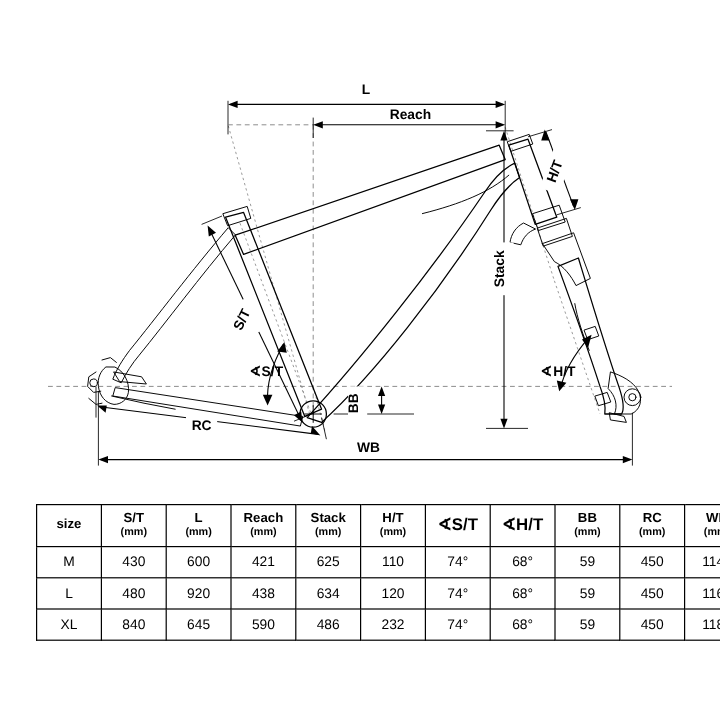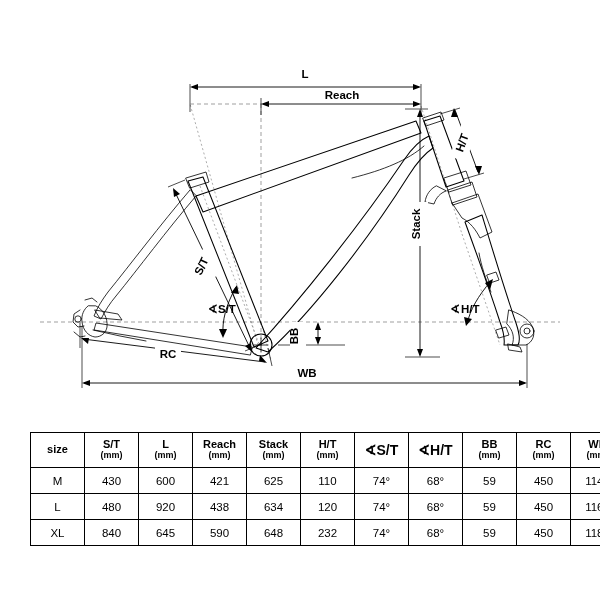--- a/index.html
+++ b/index.html
@@ -25,21 +25,21 @@
   #geometry-figure {
     position: absolute;
     left: 0;
     top: 0;
     width: 600px;
     height: 425px;
   }
   #spec-table-wrap {
     position: absolute;
     left: 30px;
-    top: 432px;
+    top: 420px;
     width: 540px;
   }
   table.spec {
     border-collapse: collapse;
     width: 540px;
     table-layout: fixed;
     background: #ffffff;
   }
   table.spec td, table.spec th {
     border: 1px solid #000000;
@@ -358,21 +358,21 @@
           <td>68°</td>
           <td>59</td>
           <td>450</td>
           <td>1162</td>
         </tr>
         <tr>
           <td>XL</td>
           <td>840</td>
           <td>645</td>
           <td>590</td>
-          <td>648</td>
+          <td>486</td>
           <td>232</td>
           <td>74°</td>
           <td>68°</td>
           <td>59</td>
           <td>450</td>
           <td>1189</td>
         </tr>
       </tbody>
     </table>
   </div>

